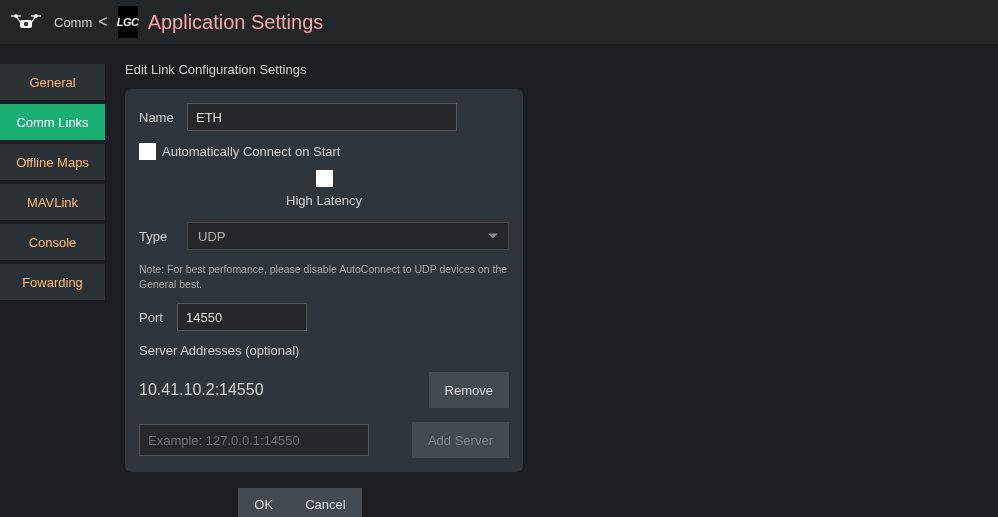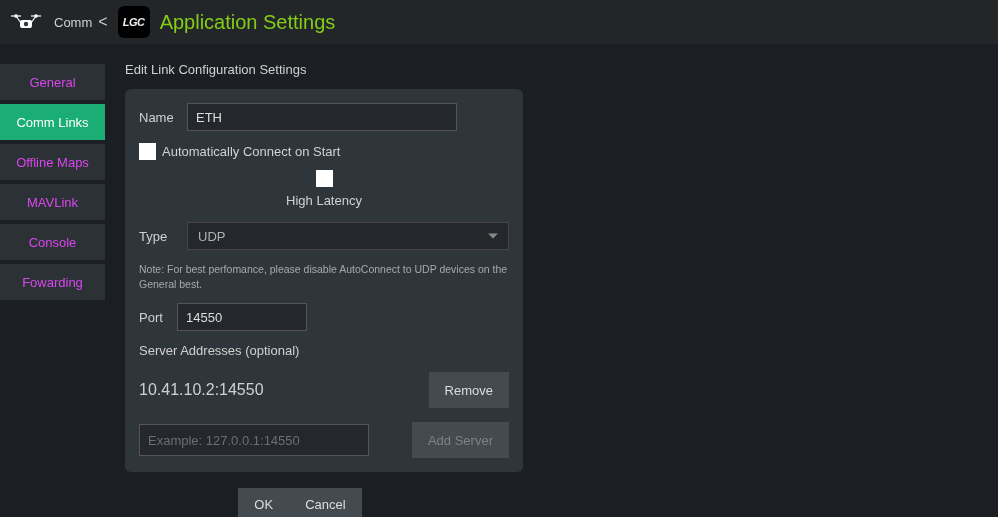--- a/index.html
+++ b/index.html
@@ -31,56 +31,56 @@
   }
   .back-wrap {
     display: flex;
     align-items: center;
     gap: 4px;
     cursor: pointer;
   }
   .back-text { font-size: 13px; }
   .chevron-left { font-size: 16px; margin-left: 2px; }
   .logo-badge {
-    width: 32px; height: 32px;
+    width: 20px; height: 32px;
     background: #000;
-    border-radius: 6px;
+    border-radius: 0;
     display: flex;
     align-items: center;
     justify-content: center;
     font-size: 11px;
     font-weight: bold;
     font-style: italic;
     letter-spacing: -0.5px;
     color: #eee;
   }
   .title {
     font-size: 20px;
-    color: #84cc16;
+    color: #fca5a5;
     font-weight: 400;
   }
   .body-wrap {
     display: flex;
     height: calc(100% - 44px);
   }
   .sidebar {
     width: 105px;
     background: #1b1f23;
     padding-top: 20px;
   }
   .side-item {
     height: 36px;
     display: flex;
     align-items: center;
     justify-content: center;
     font-size: 13px;
     background: #2c3136;
     margin-bottom: 4px;
     cursor: pointer;
-    color: #d946ef;
+    color: #fdba74;
   }
   .side-item.active {
     background: #1aae75;
     color: #fff;
   }
   .main {
     flex: 1;
     padding: 18px 20px;
   }
   .section-title {

